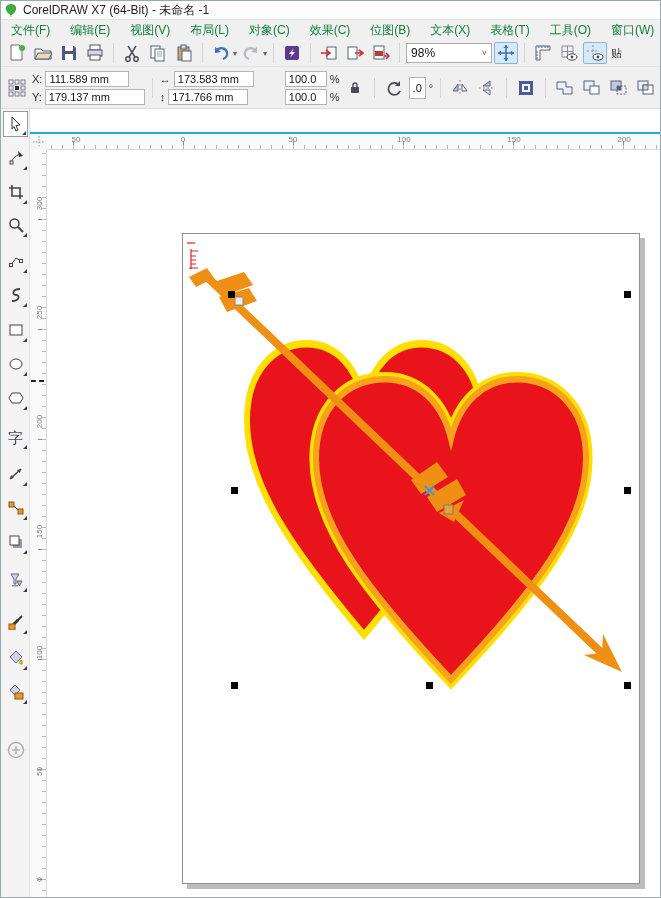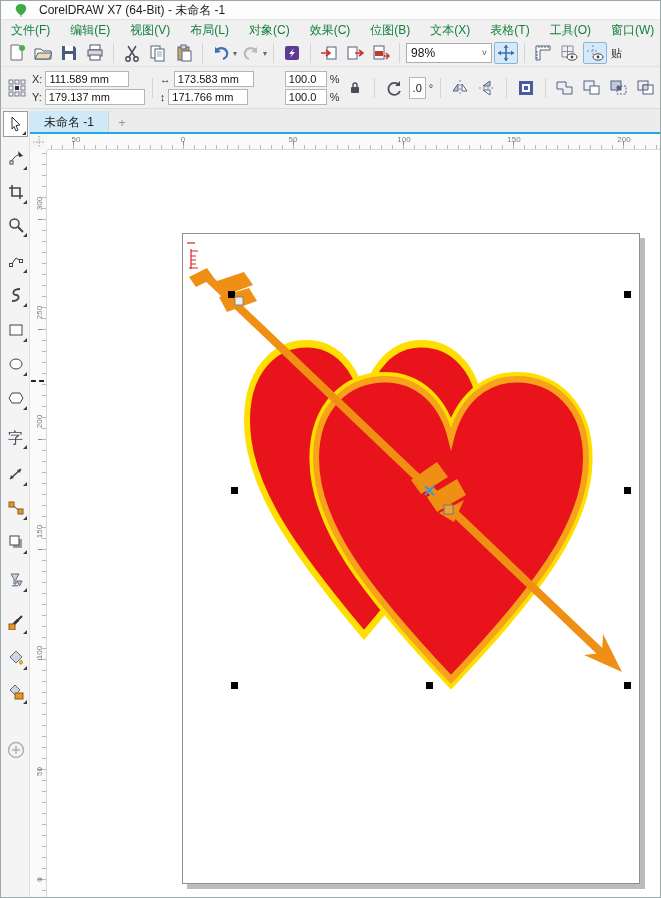--- a/index.html
+++ b/index.html
@@ -1,19 +1,19 @@
 <!DOCTYPE html>
 <html><head>
 <meta charset="utf-8">
 <style>
   html,body{margin:0;padding:0;background:#888;}
   #stage{position:relative;width:661px;height:898px;background:#fff;overflow:hidden;
          font-family:"Liberation Sans",sans-serif;-webkit-font-smoothing:antialiased;border:1px solid #9aa;box-sizing:border-box;}
   
-  #titlebar{position:absolute;left:0;top:0;width:661px;height:19px;background:#fdfdfd;border-bottom:1px solid #e3e3e3;display:flex;align-items:center;gap:11px;padding-left:13px;box-sizing:border-box;}
+  #titlebar{position:absolute;left:0;top:0;width:661px;height:19px;background:#fdfdfd;border-bottom:1px solid #e3e3e3;display:flex;align-items:center;gap:5px;padding-left:3px;box-sizing:border-box;}
   #titlebar .title{font-size:12px;color:#1d1d1d;}
   
   #menubar{position:absolute;left:0;top:19px;width:661px;height:20px;background:#f0f0f0;display:flex;align-items:center;}
   #menubar .mi{font-size:12px;color:#15803d;padding:2px 10px;white-space:nowrap;cursor:default;}
   
   #toolbar{position:absolute;left:0;top:39px;width:661px;height:27px;background:#f0f0f0;border-bottom:1px solid #e2e2e2;display:flex;align-items:center;gap:2px;padding-left:4px;box-sizing:border-box;}
   #propbar{position:absolute;left:0;top:66px;width:661px;height:42px;background:#f0f0f0;border-bottom:1px solid #dcdcdc;display:flex;align-items:center;gap:3px;padding-left:4px;box-sizing:border-box;}
   .tbtn{width:24px;height:22px;display:flex;align-items:center;justify-content:center;border-radius:2px;flex:0 0 auto;}
   .tbtn.pressed{background:#d6e9f8;border:1px solid #86b6e0;box-sizing:border-box;}
   .sep{width:1px;height:20px;background:#d4d4d4;margin:0 4px;flex:0 0 auto;}
@@ -321,24 +321,20 @@
       </svg>
     </div>
     <div class="tbtn">
       <svg class="icsvg" width="20" height="18" viewBox="0 0 20 18">
         <rect x="2" y="2" width="10" height="9" fill="none" stroke="#55607e" stroke-dasharray="2 1.5"></rect>
           <rect x="8" y="7" width="9" height="8" fill="#fff" stroke="#55607e"></rect>
       </svg>
     </div>
   </div>
 
-  <div id="tabbar">
-    <div class="tab">未命名 -1</div>
-    <div class="newtab">+</div>
-  </div>
   <div id="tab-underline"></div>
 
   <div id="toolbox">
     <div class="tool selected" style="top:2px;">
       <svg class="icsvg" width="16" height="16" viewBox="0 0 16 16">
           <path d="M4 1 L12 9 L8 9.5 L10 14 L8 15 L6 10.5 L4 13 Z" fill="#fff" stroke="#333"></path>
         </svg>
       <div class="fo"></div>
     </div>
     <div class="tool" style="top:36px;">

